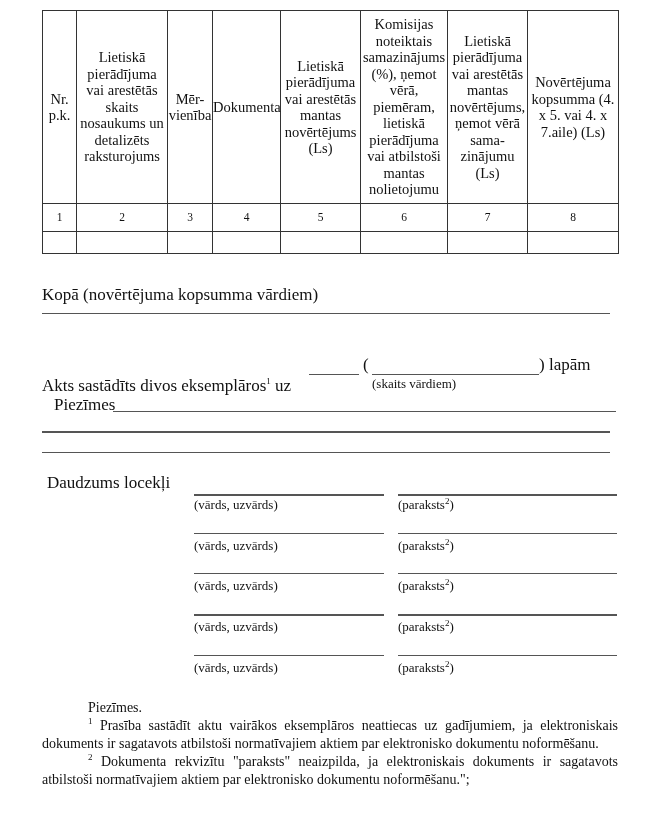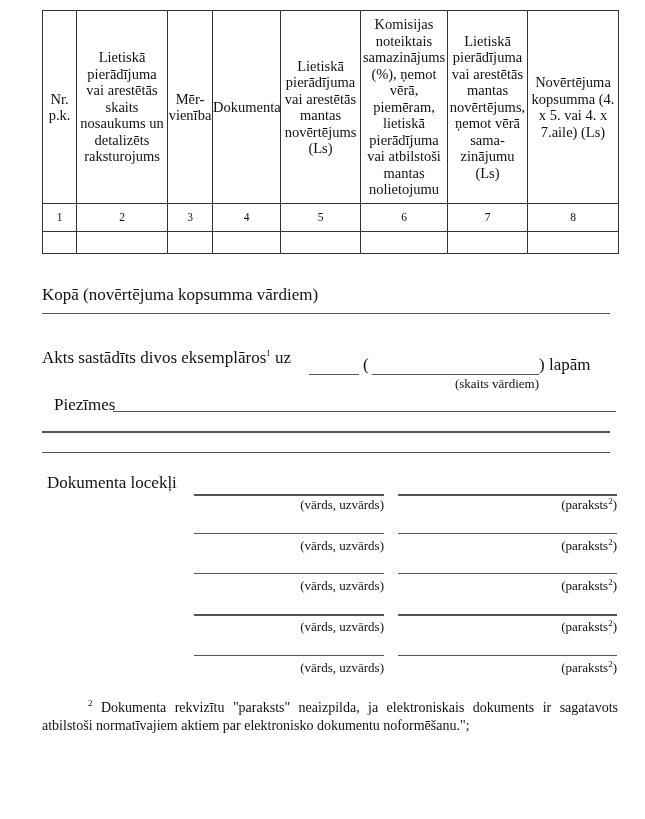--- a/index.html
+++ b/index.html
@@ -8,21 +8,21 @@
   table.act { position:absolute; left:42px; top:10px; border-collapse:collapse;
               table-layout:fixed; width:576px; }
   table.act td { border:1px solid #333; text-align:center; vertical-align:middle;
                  padding:0; font-size:14.5px; line-height:16.5px; }
   tr.hdr td { height:192px; }
   tr.nums td { height:27px; font-size:11.5px; }
   tr.empty td { height:21px; }
   .line { position:absolute; height:0; border-top:1px solid #555; }
   .line.thick { border-top:2px solid #555; }
   .txt { position:absolute; font-size:17px; white-space:nowrap; }
-  .small { position:absolute; font-size:13px; white-space:nowrap; text-align:right; }
+  .small { position:absolute; font-size:13px; white-space:nowrap; text-align:left; }
   sup { font-size:9px; vertical-align:super; line-height:0; }
   .notes { position:absolute; left:42px; width:576px; font-size:14px; line-height:18px; }
   .notes p { margin:0; text-align:justify; }
   .notes .ind { text-indent:46px; }
 </style>
 </head>
 <body>
 
 <table class="act">
   <colgroup>
@@ -65,39 +65,39 @@
     <td></td>
     <td></td>
     <td></td>
   </tr>
 </tbody>
   </table>
 
 <div class="txt" style="left:42px; top:285px;">Kopā (novērtējuma kopsumma vārdiem)</div>
 <div class="line" style="left:42px; top:313px; width:568px;"></div>
 
-<div class="txt" style="left:42px; top:348px;">
+<div class="txt" style="left:42px; top:376px;">
   <span>Akts sastādīts divos eksemplāros</span><sup>1</sup>
   <span>uz</span>
 </div>
 <div class="line" style="left:309px; top:374px; width:50px;"></div>
 <div class="txt" style="left:363px; top:355px;">(</div>
 <div class="line" style="left:372px; top:374px; width:167px;"></div>
 <div class="txt" style="left:539px; top:355px;">
   <span>)</span>
   <span>lapām</span>
 </div>
 <div class="small" style="left:372px; top:376px; width:167px;">(skaits vārdiem)</div>
 
 <div class="txt" style="left:54px; top:395px;">Piezīmes</div>
 <div class="line" style="left:113px; top:411px; width:503px;"></div>
 <div class="line thick" style="left:42px; top:431px; width:568px;"></div>
 <div class="line" style="left:42px; top:452px; width:568px;"></div>
 
-<div class="txt" style="left:47px; top:473px;">Dokumenta locekļi</div>
+<div class="txt" style="left:47px; top:473px;">Daudzums locekļi</div>
 
 <div>
   <div class="line thick" style="left:194px; top:494px; width:190px;"></div>
   <div class="line thick" style="left:398px; top:494px; width:219px;"></div>
   <div class="small" style="left:194px; top:497px; width:190px;">(vārds, uzvārds)</div>
   <div class="small" style="left:398px; top:497px; width:219px;"><span>(paraksts</span><sup>2</sup><span>)</span></div>
 </div>
 
 <div>
   <div class="line" style="left:194px; top:533px; width:190px;"></div>
@@ -121,14 +121,16 @@
 </div>
 
 <div>
   <div class="line" style="left:194px; top:655px; width:190px;"></div>
   <div class="line" style="left:398px; top:655px; width:219px;"></div>
   <div class="small" style="left:194px; top:660px; width:190px;">(vārds, uzvārds)</div>
   <div class="small" style="left:398px; top:660px; width:219px;"><span>(paraksts</span><sup>2</sup><span>)</span></div>
 </div>
 
 <div class="notes" style="top:699px;">
+  <p class="ind">Piezīmes.</p>
+  <p class="ind"><sup>1</sup><span> Prasība sastādīt aktu vairākos eksemplāros neattiecas uz gadījumiem, ja elektroniskais dokuments ir sagatavots atbilstoši normatīvajiem aktiem par elektronisko dokumentu noformēšanu.</span></p>
   <p class="ind"><sup>2</sup><span> Dokumenta rekvizītu "paraksts" neaizpilda, ja elektroniskais dokuments ir sagatavots atbilstoši normatīvajiem aktiem par elektronisko dokumentu noformēšanu.";</span></p>
 </div>
 
 </body></html>

